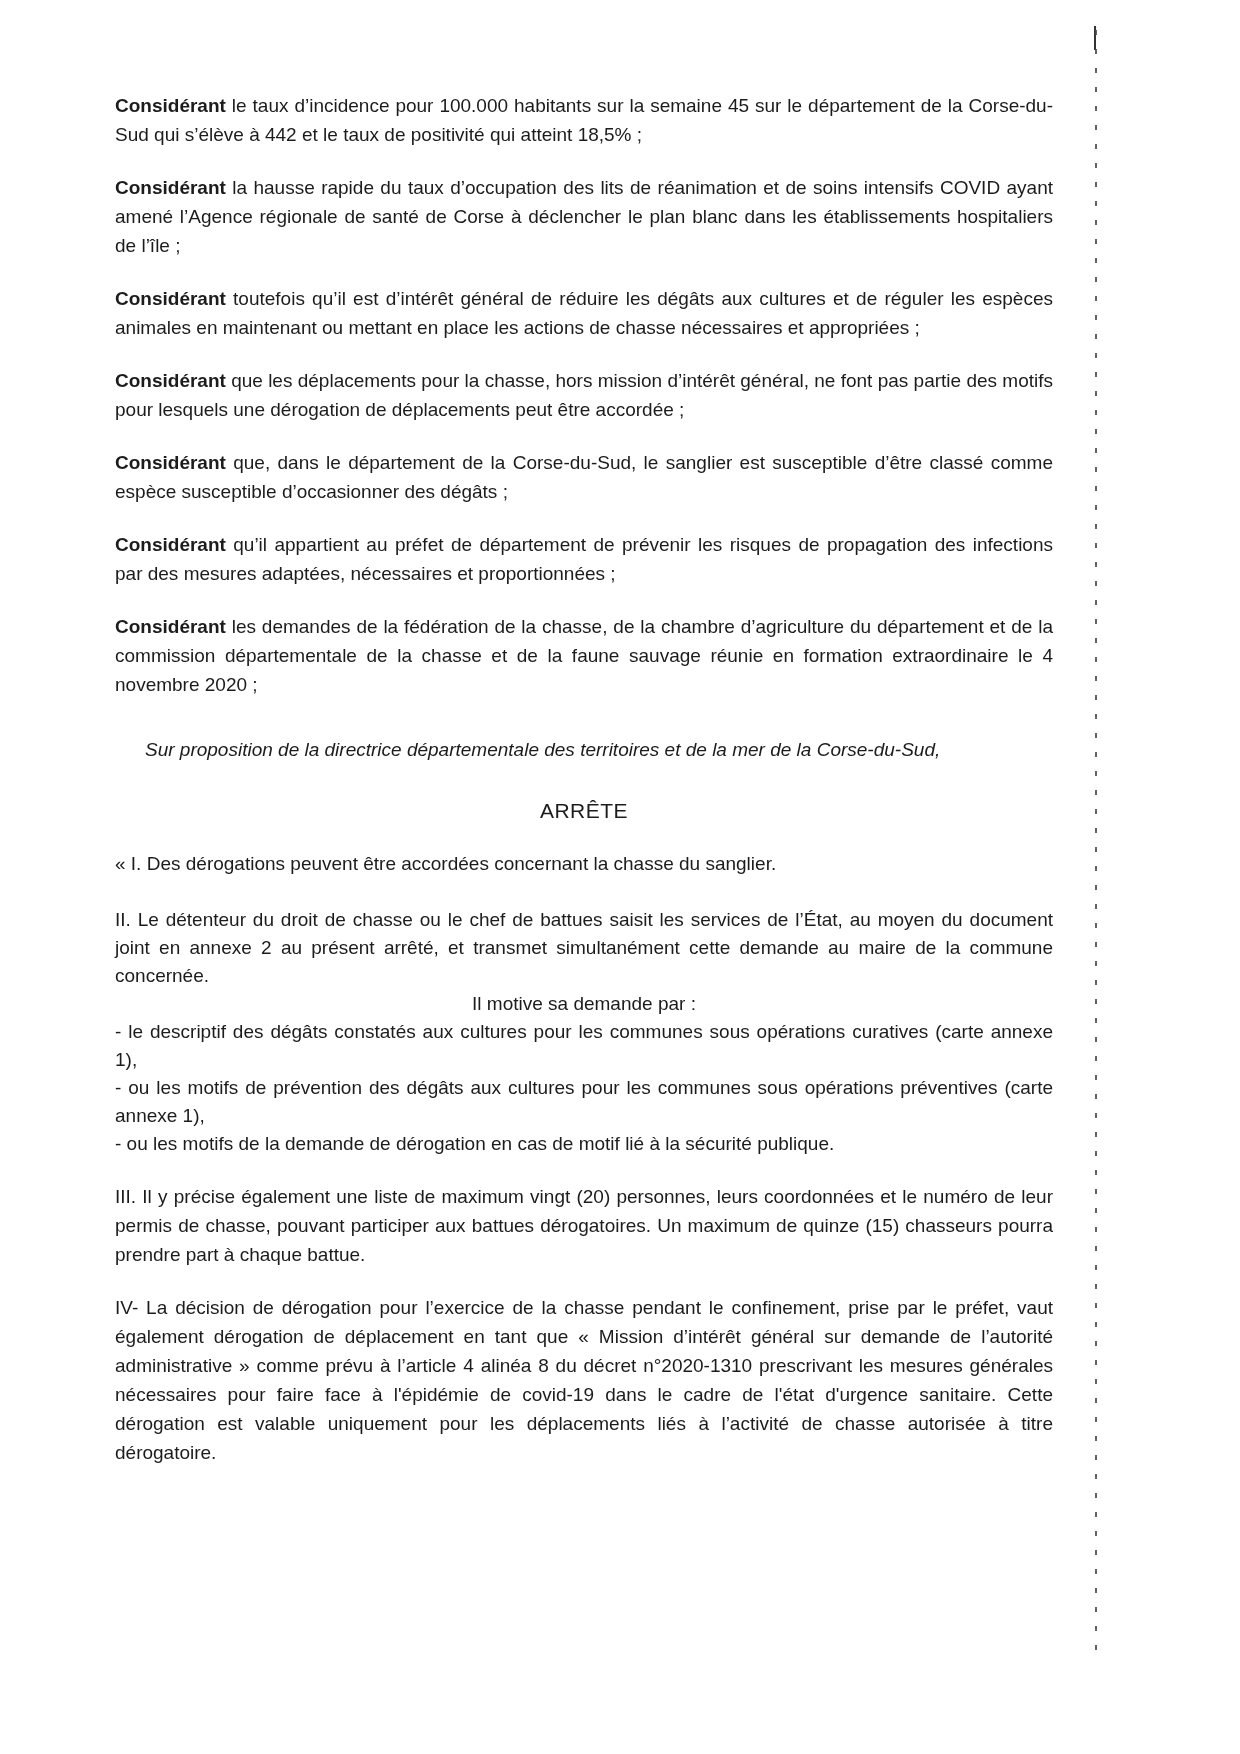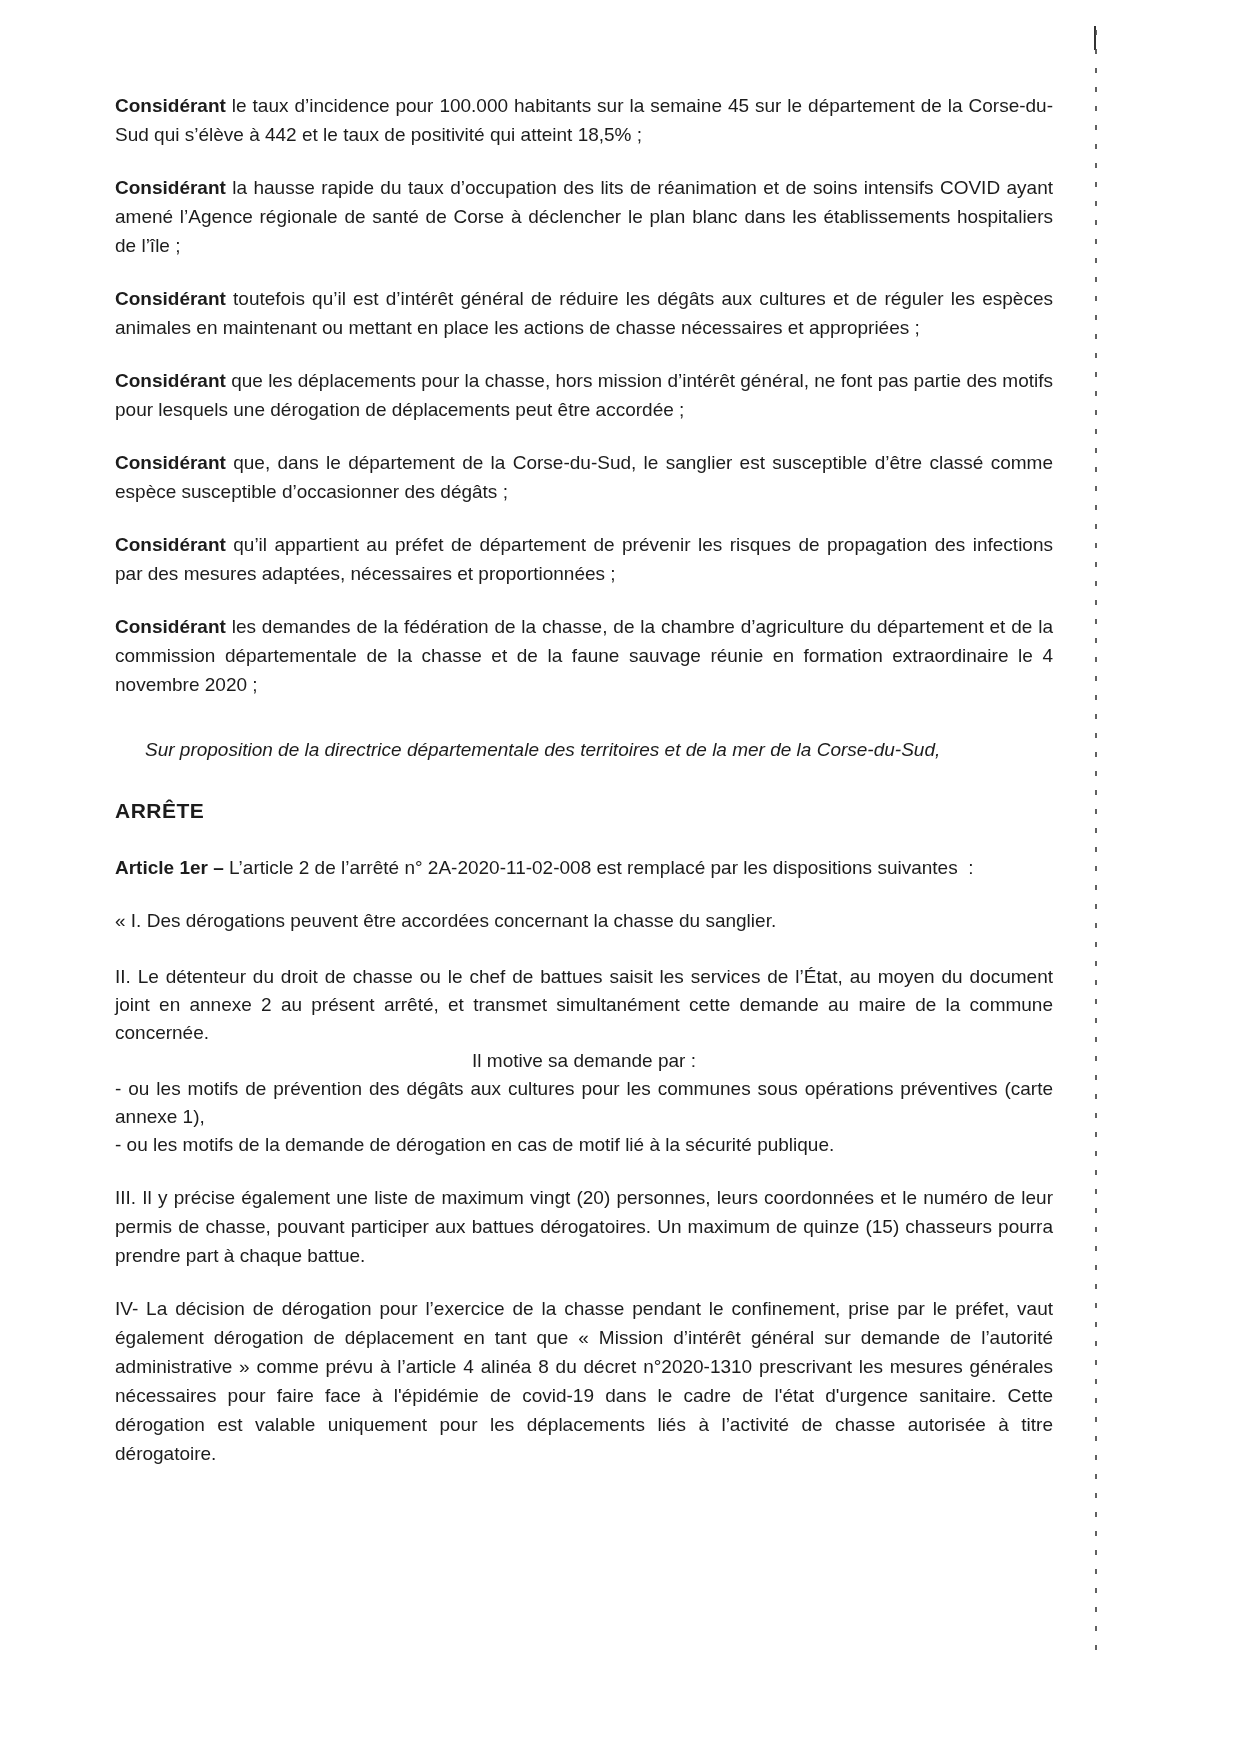--- a/index.html
+++ b/index.html
@@ -24,23 +24,23 @@
   p { margin: 0; }
   strong { font-weight: bold; }
   .c-para { margin-bottom: 24px; text-align: justify; }
   .proposition {
     margin-top: 36px;
     padding-left: 30px;
     font-style: italic;
   }
   .arrete {
     margin: 32px 0 0 0;
-    text-align: left;
+    text-align: center;
     font-size: 21px;
-    font-weight: bold;
+    font-weight: normal;
     letter-spacing: 0.5px;
     line-height: 29px;
   }
   .article { margin-top: 28px; text-align: justify; }
   .p-quote { margin-top: 24px; }
   .group-ii { margin-top: 28px; line-height: 28px; }
   .group-ii p { text-align: justify; }
   .group-ii .motive { text-align: center; }
   .p-iii { margin-top: 24px; text-align: justify; }
   .p-iv  { margin-top: 24px; text-align: justify; }
@@ -84,27 +84,27 @@
   <p class="c-para"><strong>Considérant</strong><span> que, dans le département de la Corse-du-Sud, le sanglier est susceptible d’être classé comme espèce susceptible d’occasionner des dégâts&nbsp;;</span></p>
 
   <p class="c-para"><strong>Considérant</strong><span> qu’il appartient au préfet de département de prévenir les risques de propagation des infections par des mesures adaptées, nécessaires et proportionnées&nbsp;;</span></p>
 
   <p class="c-para"><strong>Considérant</strong><span> les demandes de la fédération de la chasse, de la chambre d’agriculture du département et de la commission départementale de la chasse et de la faune sauvage réunie en formation extraordinaire le 4 novembre 2020&nbsp;;</span></p>
 
   <p class="proposition">Sur proposition de la directrice départementale des territoires et de la mer de la Corse-du-Sud,</p>
 
   <h2 class="arrete">ARRÊTE</h2>
 
-  <p class="article"><strong>Article 1er –</strong><span> L’article 2 de l’arrêté n°&nbsp;2A-2020-11-02-008 est remplacé par les dispositions suivantes&nbsp;&nbsp;:</span></p>
 
   <p class="p-quote">«&nbsp;I. Des dérogations peuvent être accordées concernant la chasse du sanglier.</p>
 
   <div class="group-ii">
     <p>II. Le détenteur du droit de chasse ou le chef de battues saisit les services de l’État, au moyen du document joint en annexe 2 au présent arrêté, et transmet simultanément cette demande au maire de la commune concernée.</p>
     <p class="motive">Il motive sa demande par :</p>
+    <p>- le descriptif des dégâts constatés aux cultures pour les communes sous opérations curatives (carte annexe 1),</p>
     <p>- ou les motifs de prévention des dégâts aux cultures pour les communes sous opérations préventives (carte annexe 1),</p>
     <p>- ou les motifs de la demande de dérogation en cas de motif lié à la sécurité publique.</p>
   </div>
 
   <p class="p-iii">III. Il y précise également une liste de maximum vingt (20) personnes, leurs coordonnées et le numéro de leur permis de chasse, pouvant participer aux battues dérogatoires. Un maximum de quinze (15) chasseurs pourra prendre part à chaque battue.</p>
 
   <p class="p-iv">IV- La décision de dérogation pour l’exercice de la chasse pendant le confinement, prise par le préfet, vaut également dérogation de déplacement en tant que «&nbsp;Mission d’intérêt général sur demande de l’autorité administrative&nbsp;» comme prévu à l’article 4 alinéa 8 du décret n°2020-1310 prescrivant les mesures générales nécessaires pour faire face à l'épidémie de covid-19 dans le cadre de l'état d'urgence sanitaire. Cette dérogation est valable uniquement pour les déplacements liés à l’activité de chasse autorisée à titre dérogatoire.</p>
 
 </main>
 

